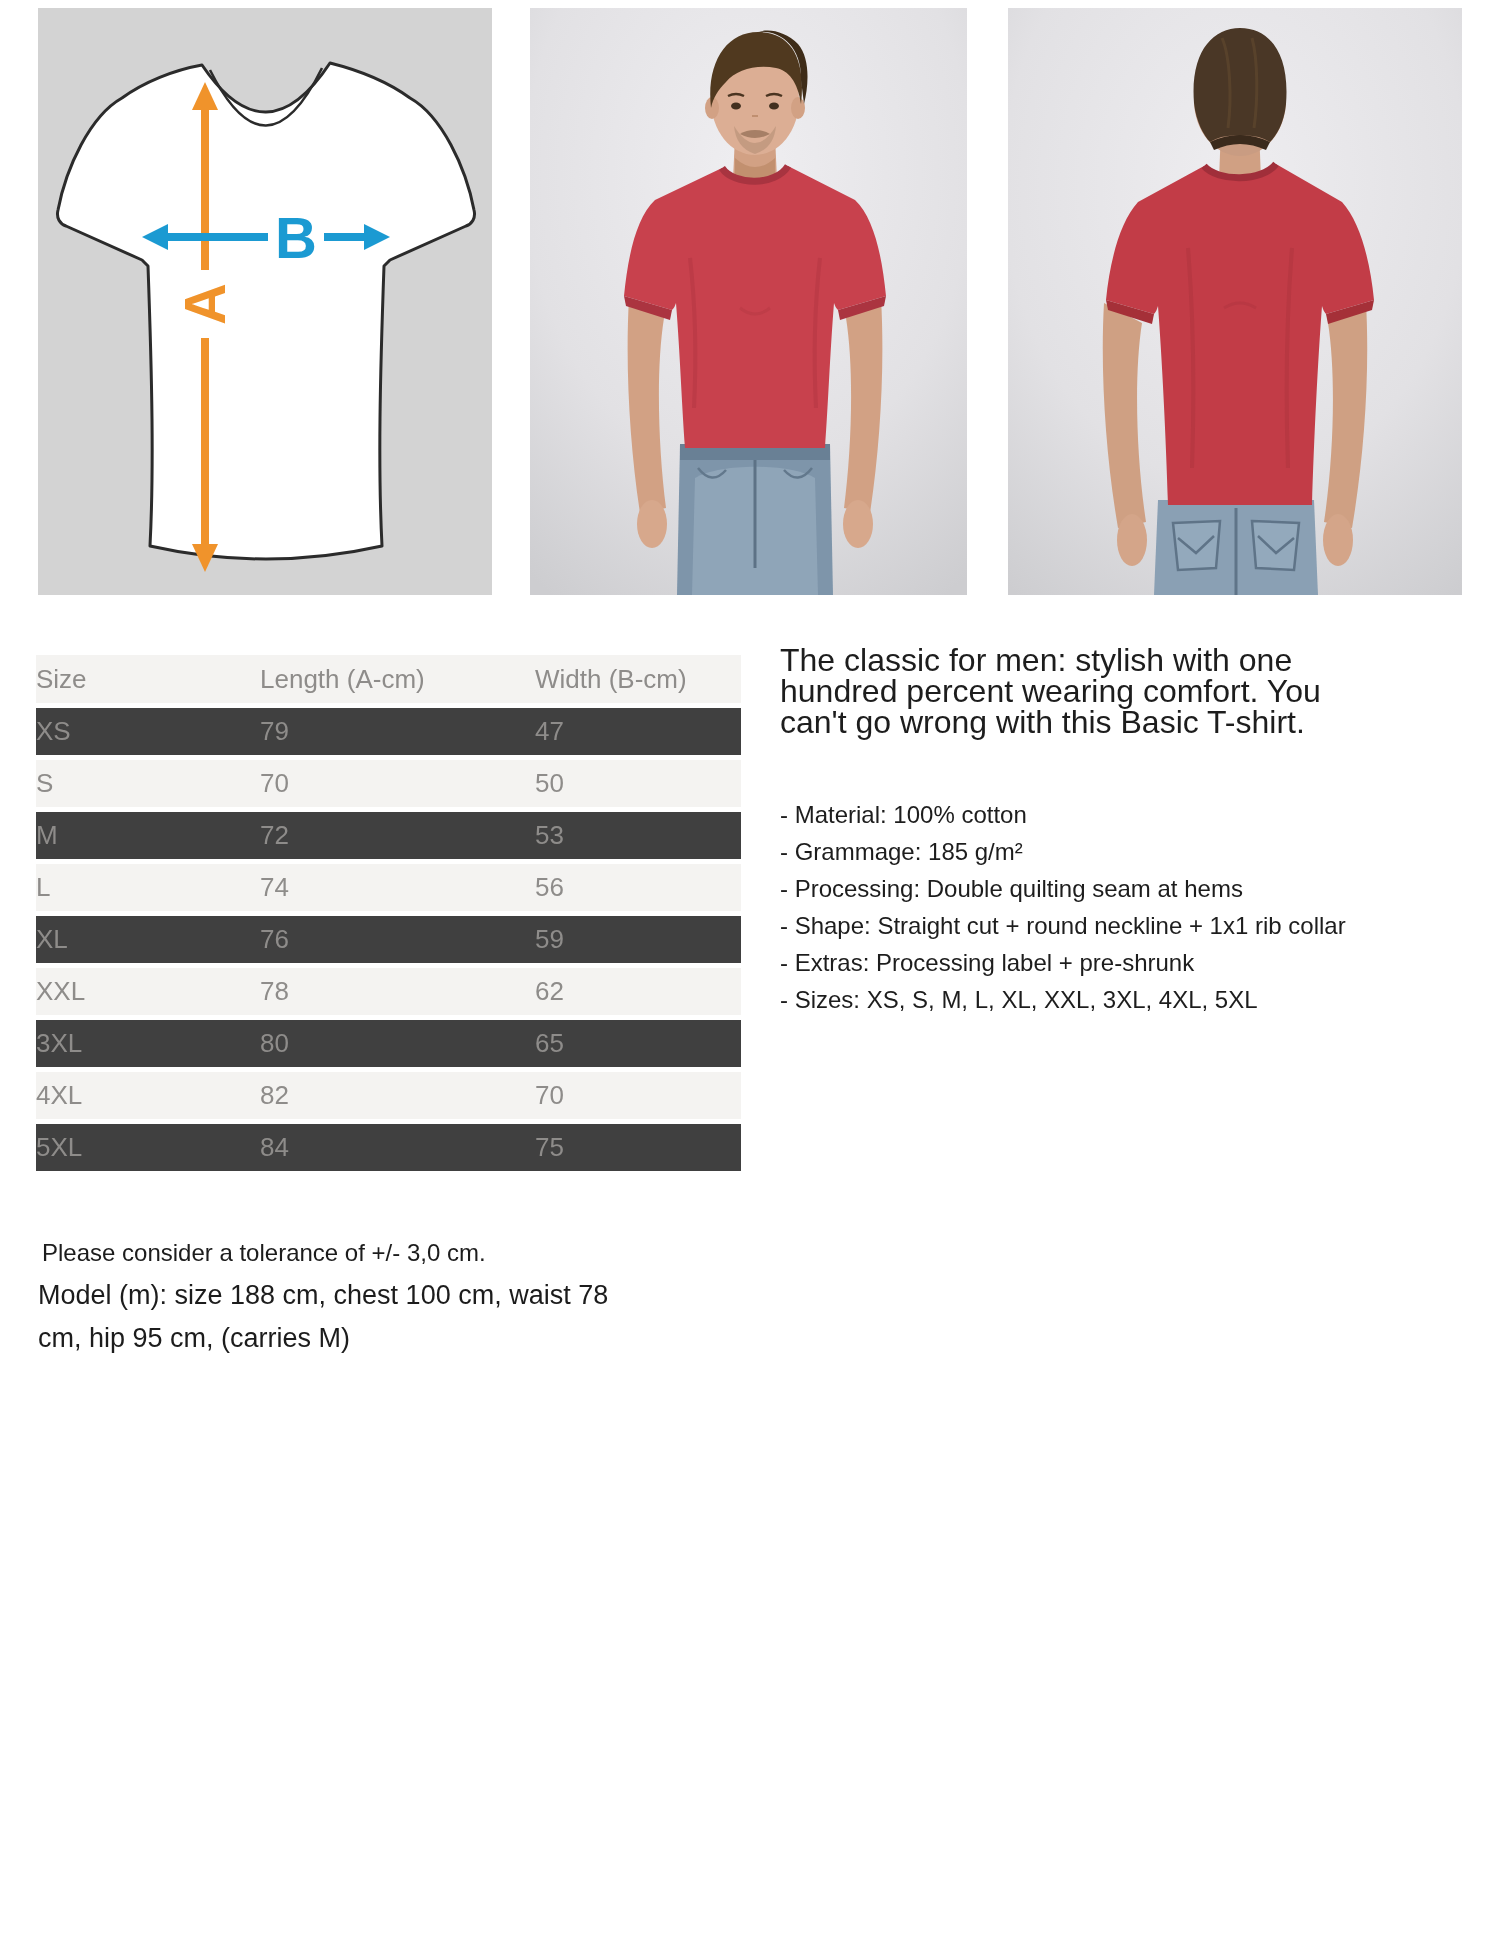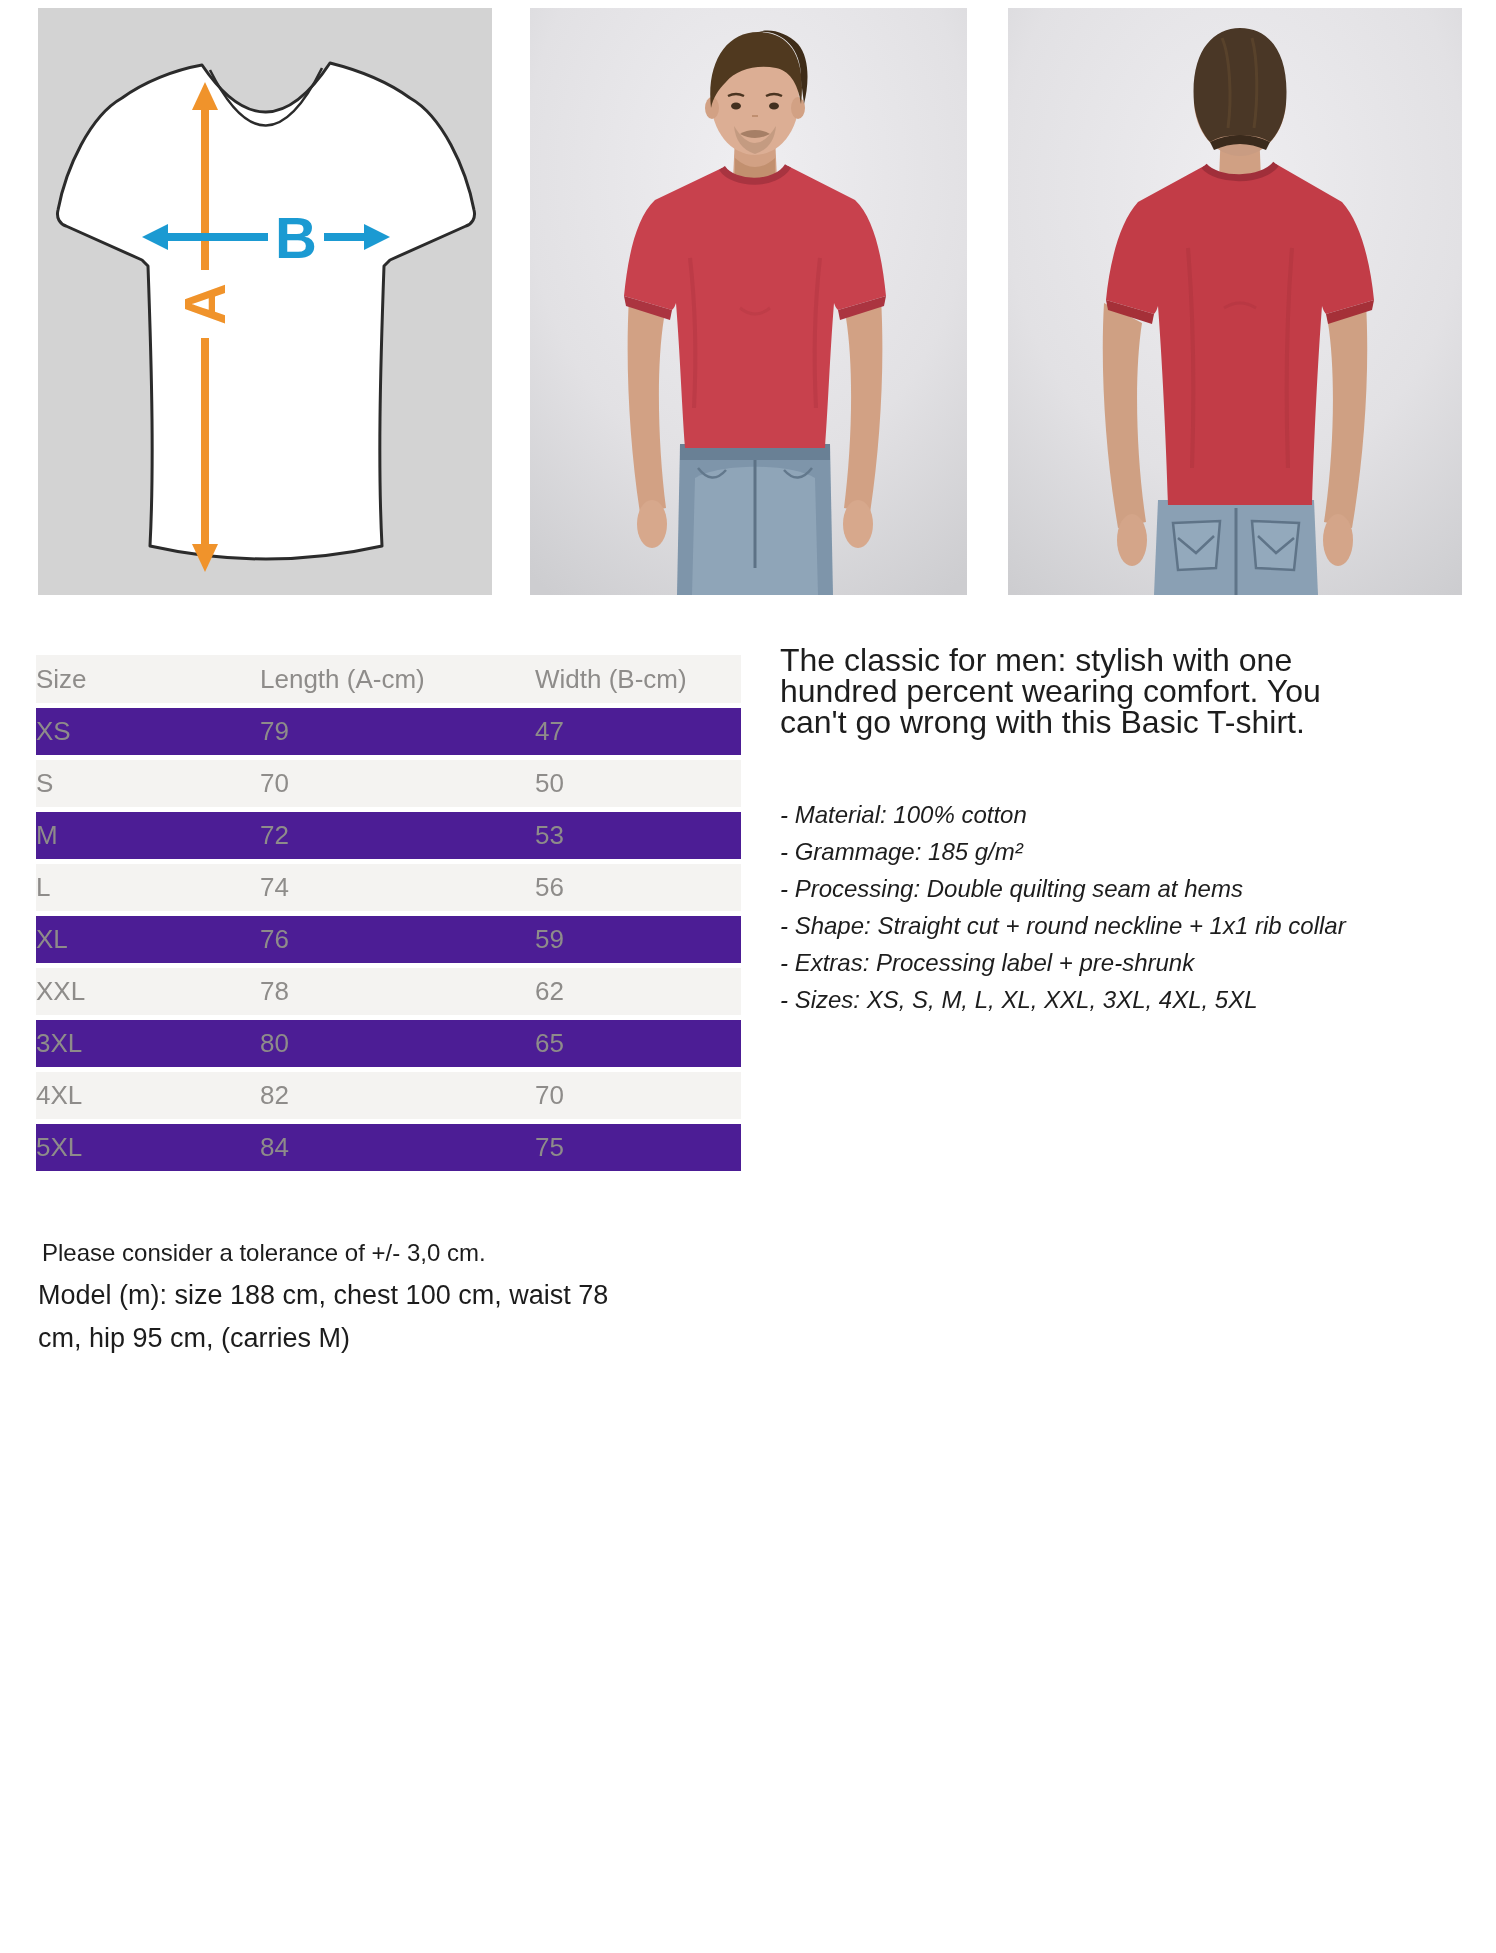--- a/index.html
+++ b/index.html
@@ -22,30 +22,30 @@
     position:absolute; left:36px; top:650px; width:705px;
     border-collapse:separate; border-spacing:0 5px;
     font-size:26px; color:#8e8c8a; table-layout:fixed;
   }
   table.size-table th, table.size-table td {
     font-weight:400; text-align:left; padding:0; vertical-align:middle;
   }
   table.size-table th { height:48px; background:#f4f3f1; }
   table.size-table td { height:47px; }
   tr.row-light td { background:#f4f3f1; }
-  tr.row-dark  td { background:#4c1d95; }
+  tr.row-dark  td { background:#404040; }
   .col-size   { width:224px;margin-left:12px; }
   .col-length { width:275px; }
   .col-width  { width:206px; }
   th.col-size, td.col-size { padding-left:28px; }
 
   
   .description { position:absolute; left:780px; top:645px; width:680px; color:#1d1d1d; }
   .description .intro { margin:0; width:560px; font-size:32px; line-height:31px; }
-  .description ul.bullets { list-style:none; margin:58px 0 0 0; padding:0;font-style:italic; }
+  .description ul.bullets { list-style:none; margin:58px 0 0 0; padding:0; }
   .description ul.bullets li { font-size:24px; line-height:37px; }
 
   
   .notes { position:absolute; left:38px; top:1238px; width:600px; color:#1c1c1c; }
   .tolerance { font-size:24px; line-height:30px; padding-left:4px; }
   .model-note { margin-top:6px; font-size:27px; font-weight:400; line-height:43px; }
 </style>
 </head>
 <body>
 

